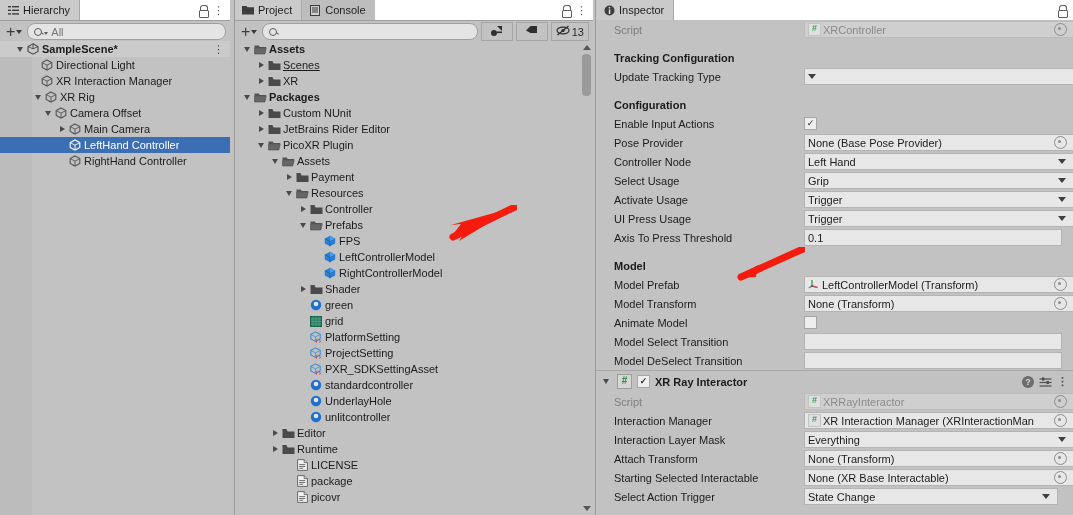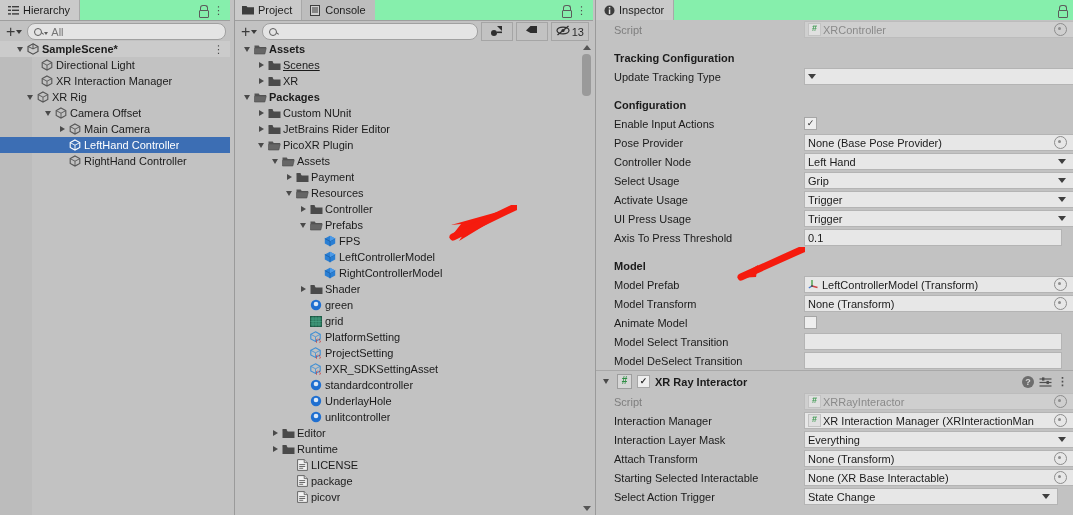--- a/index.html
+++ b/index.html
@@ -10,21 +10,21 @@
     font-family: "Liberation Sans", sans-serif;
     font-size: 11px;
     color: #1b1b1b;
     -webkit-font-smoothing: antialiased;
   }
   #root { position: relative; width: 1073px; height: 515px; }
 
   
   .panel { position: absolute; top: 0; bottom: 0; background: #c2c2c2; }
   .tabstrip {
-    height: 20px; background: #86efac; position: relative;
+    height: 20px; background: #ffffff; position: relative;
     border-bottom: 1px solid #9e9e9e;
     display: flex; align-items: stretch;
   }
   .tab {
     display: flex; align-items: center; gap: 4px;
     padding: 0 9px 0 7px; height: 20px;
     font-size: 11px; color: #1d1d1d;
     background: #bdbdbd;
   }
   .tab.active { background: #cacaca; border-right: 1px solid #a8a8a8; }
@@ -250,21 +250,21 @@
           <div class="treerow" style="padding-left: 28px;">
             <span class="twisty"></span>
             <span class="rowicon">
               <svg width="12" height="12" viewBox="0 0 12 12">
                 <path d="M6 1 L10.8 3.6 V8.4 L6 11 L1.2 8.4 V3.6 Z" fill="none" stroke="#555" stroke-width="1.1"></path>
                 <path d="M1.2 3.6 L6 6.2 L10.8 3.6 M6 6.2 V11" stroke="#555" stroke-width="0.9" fill="none"></path>
               </svg>
             </span>
             <span class="rowlabel">XR Interaction Manager</span>
           </div>
-          <div class="treerow" style="padding-left: 24px;">
+          <div class="treerow" style="padding-left: 32px;">
             <span class="twisty">
               <span class="tri-d"></span>
             </span>
             <span class="rowicon">
               <svg width="12" height="12" viewBox="0 0 12 12">
                 <path d="M6 1 L10.8 3.6 V8.4 L6 11 L1.2 8.4 V3.6 Z" fill="none" stroke="#555" stroke-width="1.1"></path>
                 <path d="M1.2 3.6 L6 6.2 L10.8 3.6 M6 6.2 V11" stroke="#555" stroke-width="0.9" fill="none"></path>
               </svg>
             </span>
             <span class="rowlabel">XR Rig</span>

